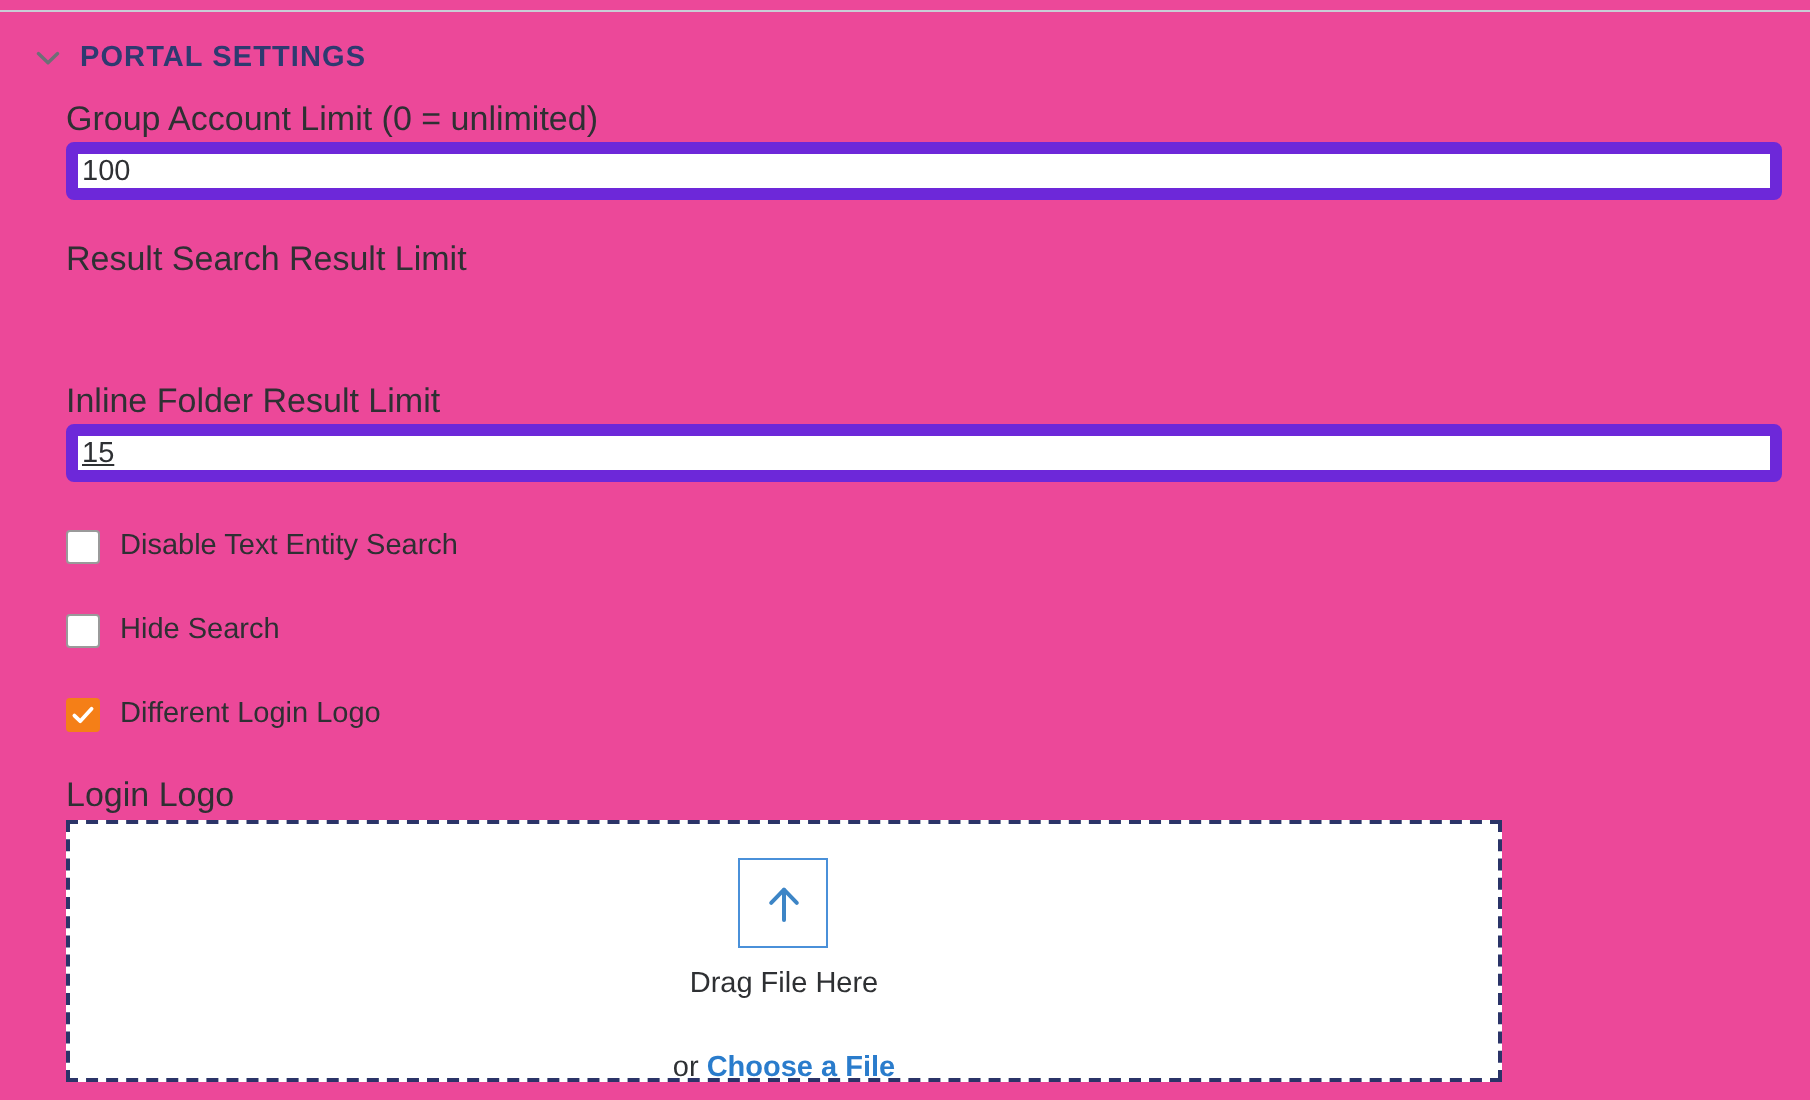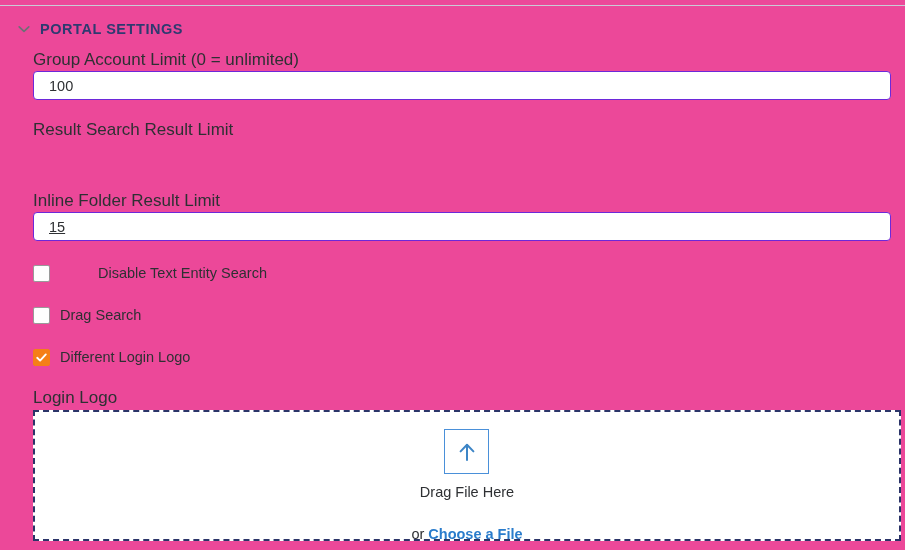--- a/index.html
+++ b/index.html
@@ -62,26 +62,26 @@
     white-space: nowrap;
     left: 33px;
   }
   .text-input {
     position: absolute;
     left: 33px;
     width: 858px;
     height: 29px;
     box-sizing: border-box;
     background: #ffffff;
-    border: 1px solid #6d28d9;
+    border: 6px solid #6d28d9;
     border-radius: 4px;
     font-family: "Liberation Sans", sans-serif;
     font-size: 14.5px;
     color: #2e3033;
-    padding: 0 15px;
+    padding: 0 2px;
     outline: none;
   }
 
   .check-row {
     position: absolute;
     left: 33px;
     display: flex;
     align-items: center;
     height: 20px;
     cursor: pointer;
@@ -108,21 +108,21 @@
     margin-left: 10px;
     font-size: 14.5px;
     color: #2e3033;
     white-space: nowrap;
   }
 
   .dropzone {
     position: absolute;
     left: 33px;
     top: 410px;
-    width: 868px;
+    width: 718px;
     height: 131px;
     box-sizing: border-box;
     background: #ffffff;
     border: 2px dashed #2b3468;
     display: flex;
     flex-direction: column;
     align-items: center;
     justify-content: flex-start;
     cursor: pointer;
   }
@@ -179,32 +179,32 @@
   </div>
 
   <div class="field-label" style="top:50px;">Group Account Limit (0 = unlimited)</div>
   <input class="text-input" style="top: 71px;" type="text" value="100">
 
   <div class="field-label" style="top:120px;">Result Search Result Limit</div>
 
   <div class="field-label" style="top:191px;">Inline Folder Result Limit</div>
   <input class="text-input" style="top: 212px; text-decoration: underline;" type="text" value="15">
 
-  <div class="check-row" style="top:263px;gap:38px;">
+  <div class="check-row" style="top:263px;">
     <span class="cbox">
       
     </span>
     <span class="check-label">Disable Text Entity Search</span>
   </div>
 
   <div class="check-row" style="top:305px;">
     <span class="cbox">
       
     </span>
-    <span class="check-label">Drag Search</span>
+    <span class="check-label">Hide Search</span>
   </div>
 
   <div class="check-row" style="top:347px;align-items:center;">
     <span class="cbox checked">
       <svg width="13" height="13" viewBox="0 0 13 13" aria-hidden="true">
         <path d="M2.2 6.8 L5.1 9.6 L10.8 3.4" fill="none" stroke="#ffffff" stroke-width="1.9" stroke-linecap="round" stroke-linejoin="round"></path>
       </svg>
     </span>
     <span class="check-label">Different Login Logo</span>
   </div>

